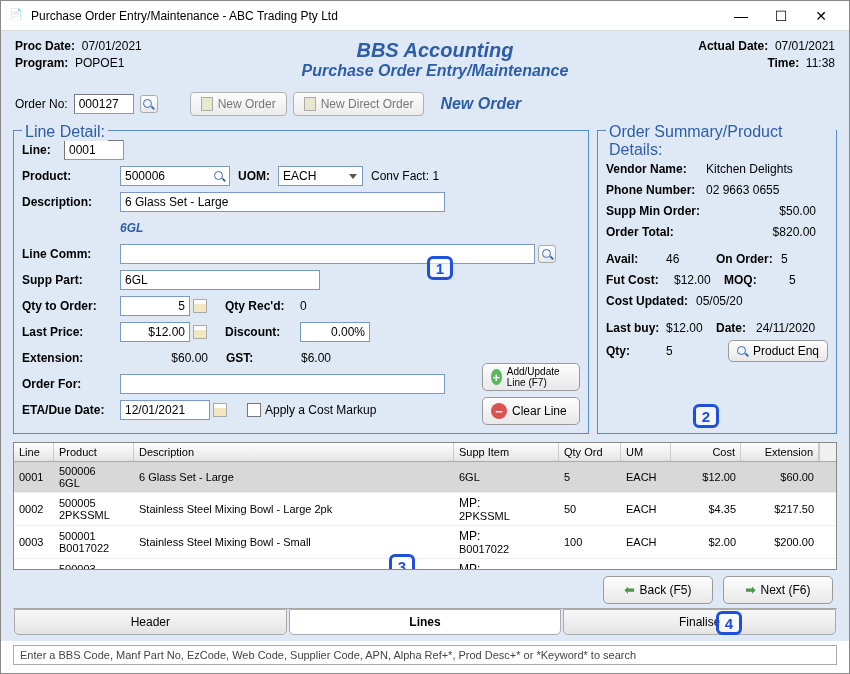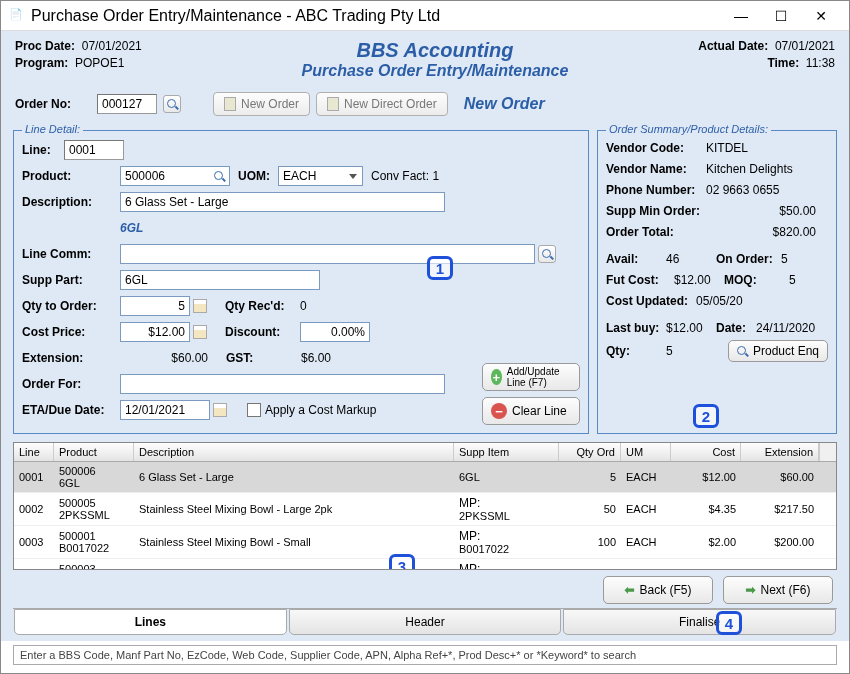--- a/index.html
+++ b/index.html
@@ -1,46 +1,46 @@
 <!DOCTYPE html>
 <html><head>
 <meta charset="utf-8">
 <style>
 *{box-sizing:border-box;font-family:Arial,sans-serif;font-size:12px;margin:0;padding:0}
 body{background:#fff;width:850px;height:674px;overflow:hidden}
 .window{width:850px;height:674px;border:1px solid #888;background:#fff;display:flex;flex-direction:column}
 .titlebar{height:30px;background:#fff;display:flex;align-items:center;padding:0 8px;border-bottom:1px solid #ddd}
 .appicon{width:16px;height:16px;margin-right:6px;font-size:11px}
-.titletext{flex:1;font-size:16px}
+.titletext{flex:1;font-size:12px}
 .winbtns{display:flex}
 .winbtn{width:40px;height:28px;display:flex;align-items:center;justify-content:center;font-size:14px}
 .header{background:#dfe9f5;padding:8px 14px;display:flex;position:relative}
 .header-l{flex:0 0 220px}
 .header-c{flex:1;text-align:center}
 .header-r{flex:0 0 200px;text-align:right}
 .header .row{margin-bottom:3px}
 .header .lbl{font-weight:bold;display:inline-block}
 .app-title{color:#2c5ea8;font-size:20px;font-weight:bold;font-style:italic}
 .app-sub{color:#2c5ea8;font-size:16px;font-weight:bold;font-style:italic}
 .orderbar{background:#dfe9f5;padding:4px 14px 8px;display:flex;align-items:center;gap:6px}
-.orderbar .lbl{font-weight:bold;margin-right:20px}
+.orderbar .lbl{font-weight:normal;margin-right:0}
 .input{background:#fff;border:1px solid #7a9ac0;padding:2px 4px;height:20px;display:inline-flex;align-items:center}
 .input.sunken{border:1px solid #999;border-top-color:#777;border-left-color:#777}
 .lookup-btn{width:18px;height:18px;display:inline-flex;align-items:center;justify-content:center;border:1px solid #aaa;background:linear-gradient(#fff,#e8e8e8);border-radius:3px;cursor:pointer}
 .mag{width:11px;height:11px;position:relative}
 .mag:before{content:"";position:absolute;width:7px;height:7px;border:1.5px solid #3a6db0;border-radius:50%;left:0;top:0}
 .mag:after{content:"";position:absolute;width:4px;height:1.5px;background:#3a6db0;transform:rotate(45deg);right:-1px;bottom:1px}
 .tb-btn{background:linear-gradient(#fdfdfd,#ececec);border:1px solid #b0b0b0;border-radius:4px;padding:3px 10px;height:24px;display:inline-flex;align-items:center;gap:5px;color:#777}
 .docicon{width:12px;height:14px;background:#e8e8d0;border:1px solid #aaa;position:relative}
 .new-order-lbl{color:#2c5ea8;font-size:16px;font-weight:bold;font-style:italic;margin-left:10px}
 
 .mainarea{flex:1;background:#dfe9f5;padding:6px 12px;display:flex;flex-direction:column;overflow:hidden}
 .toprow{display:flex;gap:8px;margin-bottom:4px}
 .groupbox{border:1px solid #5a8ac6;padding:8px;position:relative;background:#dfe9f5}
-.groupbox>.legend{position:absolute;top:-8px;left:8px;background:#dfe9f5;color:#2c5ea8;font-style:italic;padding:0 3px;font-size:11px}
+.groupbox>.legend{position:absolute;top:-8px;left:8px;background:#dfe9f5;color:#2c5ea8;padding:0 3px;font-size:16px}
 .linedetail{flex:0 0 576px}
 .summary{flex:1}
 
 .ld-row{display:flex;align-items:center;margin-bottom:4px;min-height:22px}
 .ld-lbl{font-weight:bold;width:98px;flex-shrink:0}
 .ld-lbl2{font-weight:bold;width:75px;flex-shrink:0;margin-left:18px}
 .w60{width:60px}.w110{width:110px}.w200{width:200px}.w325{width:325px}.w415{width:415px}.w70{width:70px}
 .select{background:#fff;border:1px solid #7a9ac0;height:20px;display:inline-flex;align-items:center;padding:0 4px;position:relative;width:85px}
 .select:after{content:"";border-left:4px solid transparent;border-right:4px solid transparent;border-top:5px solid #555;position:absolute;right:5px}
 .txt-right{justify-content:flex-end}
@@ -61,21 +61,21 @@
 
 .anno{border:3px solid #1e50d9;border-radius:6px;color:#1e50d9;font-weight:bold;font-size:15px;width:26px;height:24px;display:flex;align-items:center;justify-content:center;position:absolute;background:rgba(255,255,255,0.6);z-index:10}
 
 .grid{border:1px solid #888;background:#fff;margin-top:4px;flex:1;display:flex;flex-direction:column;overflow:hidden}
 .ghead{display:flex;background:linear-gradient(#fefefe,#e4e4e4);border-bottom:1px solid #aaa}
 .ghead .gc{padding:3px 5px;border-right:1px solid #ccc;font-size:11px}
 .gbody{flex:1;overflow-y:auto;position:relative}
 .grow{display:flex;border-bottom:1px solid #eee;min-height:30px}
 .grow.sel{background:#d8d8d8}
 .grow .gc{padding:3px 5px;font-size:11px;display:flex;flex-direction:column;justify-content:center}
-.gc.line{width:40px}.gc.prod{width:80px}.gc.desc{width:320px}.gc.supp{width:105px}.gc.qty{width:62px;text-align:right}.gc.um{width:50px}.gc.cost{width:70px;text-align:right}.gc.ext{width:78px;text-align:right}
+.gc.line{width:40px}.gc.prod{width:80px}.gc.desc{width:320px}.gc.supp{width:105px}.gc.qty{width:62px;}.gc.um{width:50px}.gc.cost{width:70px;text-align:right}.gc.ext{width:78px;text-align:right}
 .vscroll{width:17px;background:#f0f0f0;border-left:1px solid #ccc}
 
 .navrow{display:flex;justify-content:flex-end;gap:10px;padding:6px 4px 4px}
 .arrow{font-weight:bold}
 .arrow.l{color:#4a9a4a}
 .arrow.r{color:#4a9a4a}
 
 .tabs{display:flex;background:#dfe9f5;border-top:1px solid #aaa;position:relative}
 .tab{flex:1;text-align:center;padding:5px;border:1px solid #aaa;background:linear-gradient(#f8f8f8,#e4e4e4);border-radius:0 0 5px 5px;margin:0 1px;cursor:pointer}
 .tab.active{background:#fff;font-weight:bold}
@@ -182,21 +182,21 @@
         <div class="ld-row">
           <span class="ld-lbl">Qty to Order:</span>
           <span class="input w70 txt-right">
               <span>5</span>
             </span>
           <span class="calendar-ico"></span>
           <span class="ld-lbl2">Qty Rec'd:</span>
           <span>0</span>
         </div>
         <div class="ld-row">
-          <span class="ld-lbl">Cost Price:</span>
+          <span class="ld-lbl">Last Price:</span>
           <span class="input w70 txt-right">
               <span>$12.00</span>
             </span>
           <span class="calendar-ico"></span>
           <span class="ld-lbl2">Discount:</span>
           <span class="input w70 txt-right">
               <span>0.00%</span>
             </span>
         </div>
         <div class="ld-row">
@@ -354,21 +354,21 @@
           <span class="arrow l">⬅</span>
           <span>Back (F5)</span>
         </span>
       <span class="bigbtn" style="width:110px;justify-content:center">
           <span class="arrow r">➡</span>
           <span>Next (F6)</span>
         </span>
     </div>
 
     <div class="tabs">
+      <div class="tab">Header</div>
       <div class="tab active">Lines</div>
-      <div class="tab">Header</div>
       <div class="tab">Finalise</div>
       <div class="anno" style="bottom:0;right:95px">4</div>
     </div>
   </div>
 
   <div class="status">Enter a BBS Code, Manf Part No, EzCode, Web Code, Supplier Code, APN, Alpha Ref+*, Prod Desc+* or *Keyword* to search</div>
 </div>
 
 </body></html>

